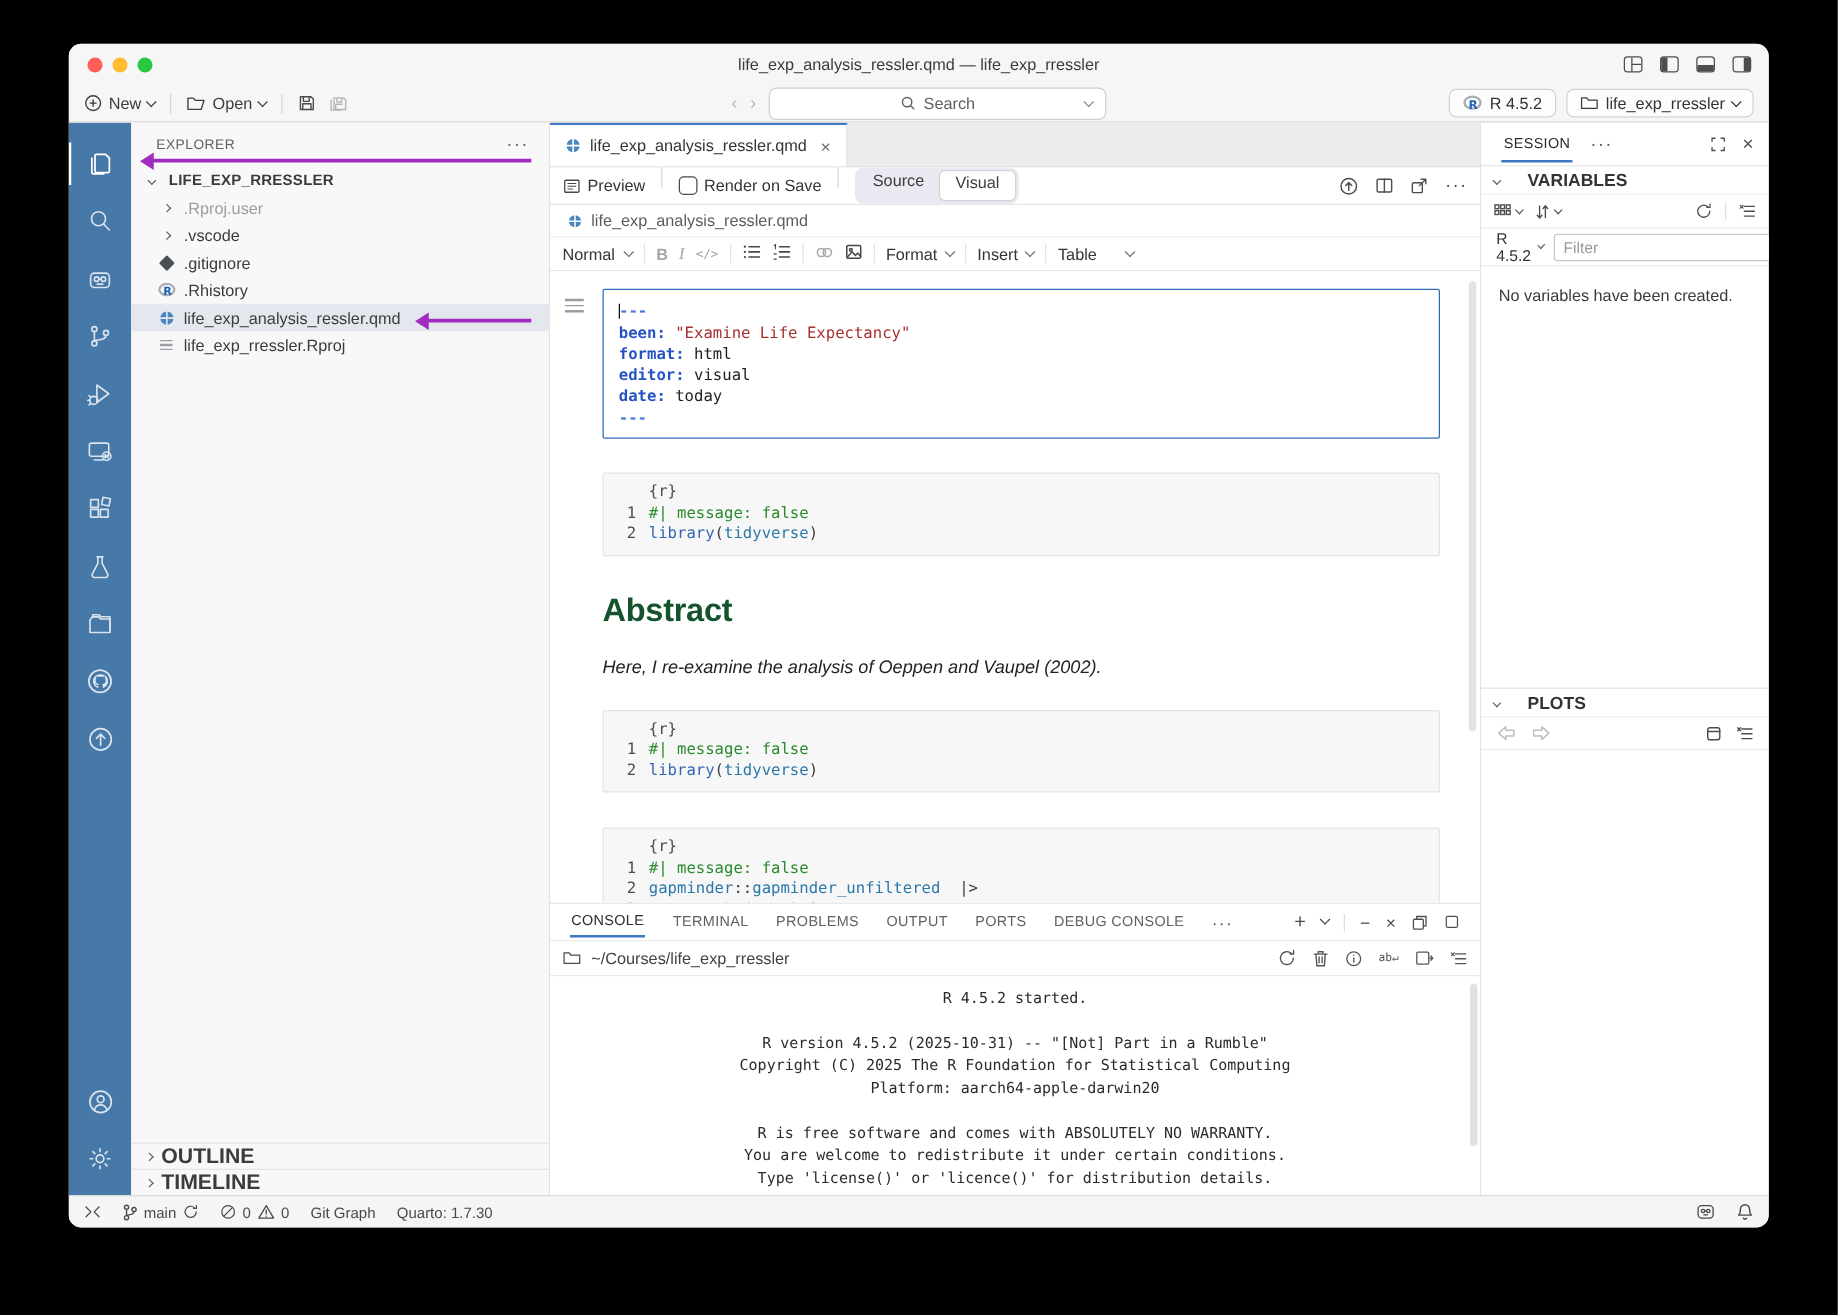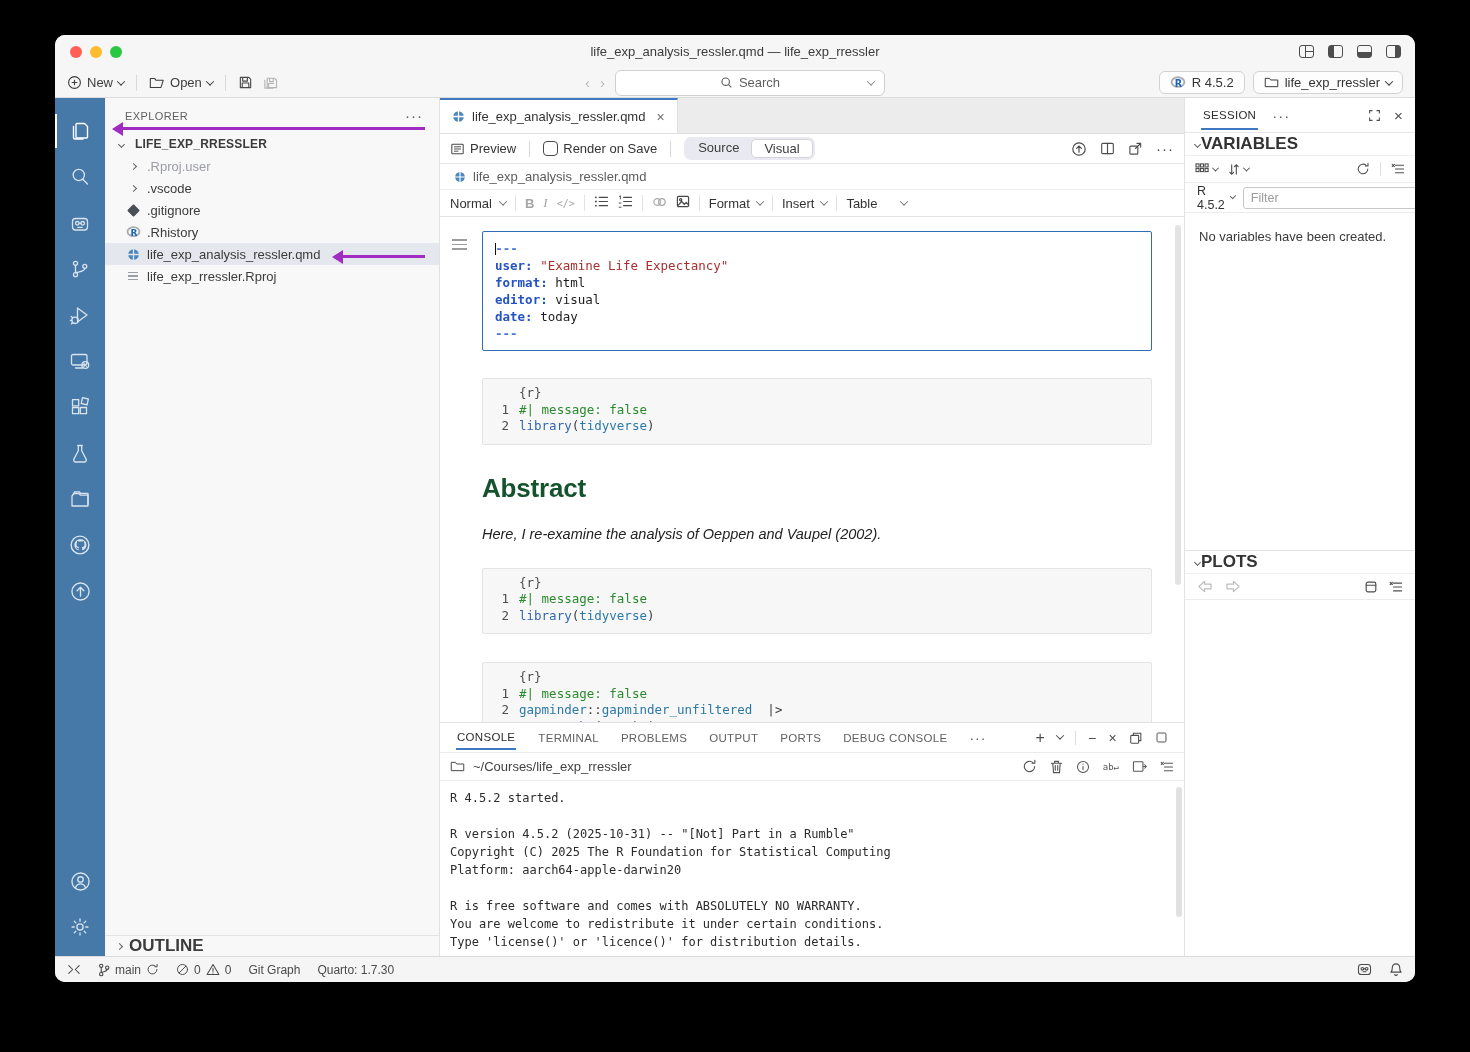--- a/index.html
+++ b/index.html
@@ -65,21 +65,21 @@
   .rproj-ic { display:flex; flex-direction:column; gap:2px; }
   .rproj-ic i { width:10px; height:1.5px; background:#9aa0a6; }
   .side-bottom { margin-top:auto; font-size:17px; font-weight:700; color:#3b3b3b; }
   .side-sec { height:21px; border-top:1px solid #e4e4e4; display:flex; align-items:center; gap:7px; padding-left:12px; }
 
   
   .editorcol { flex:1; display:flex; flex-direction:column; min-width:0; border-right:1px solid #e2e2e2; }
   .tabbar { height:36px; background:#ececec; display:flex; border-bottom:1px solid #e0e0e0; flex:0 0 auto; }
   .tab { background:#fff; border-top:2px solid #3e78c2; border-right:1px solid #e0e0e0; display:flex; align-items:center; gap:7px; padding:0 12px; font-size:13px; color:#333; }
   .tab .close { color:#6f6f6f; font-size:14px; margin-left:4px; }
-  .qtoolbar { height:30px; background:#fff; border-bottom:1px solid #e6e6e6; display:flex; align-items:center; padding:0 10px; gap:10px; font-size:13px; color:#333; flex:0 0 auto; }
+  .qtoolbar { height:30px; background:#fff; border-bottom:1px solid #e6e6e6; display:flex; padding:0 10px; gap:10px; font-size:13px; color:#333; flex:0 0 auto; }
   .toggle { background:#e9e9f1; border-radius:7px; display:flex; padding:2px; font-size:13px; }
   .toggle .seg { padding:1px 12px; border-radius:5px; color:#3c3c3c; }
   .toggle .seg.on { background:#fff; border:1px solid #d4d4d8; }
   .qt-right { margin-left:auto; display:flex; align-items:center; gap:13px; color:#4d4d4d; }
   .qt-right svg { stroke:#4d4d4d; fill:none; stroke-width:1.2; stroke-linecap:round; }
   .breadcrumb { height:25px; display:flex; align-items:center; gap:7px; padding:0 14px; font-size:13px; color:#5c5c5c; background:#fff; flex:0 0 auto; }
   .formatbar { height:28px; border-top:1px solid #ededed; border-bottom:1px solid #e3e3e3; display:flex; align-items:center; gap:9px; padding:0 10px; font-size:13px; color:#333; background:#fff; flex:0 0 auto; }
   .fb-sep { width:1px; height:16px; background:#e2e2e2; }
   .fb-dis { color:#a5a5a5; }
   .fb-ic svg { stroke:#474747; fill:none; stroke-width:1.3; stroke-linecap:round; }
@@ -110,31 +110,31 @@
 
   
   .panel { height:234px; border-top:1px solid #e2e2e2; display:flex; flex-direction:column; background:#fff; flex:0 0 auto; }
   .ptabs { height:29px; display:flex; align-items:center; gap:22px; padding:0 16px; font-size:11.5px; color:#616161; letter-spacing:.3px; flex:0 0 auto; }
   .ptab.active { color:#2c2c2c; border-bottom:2px solid #3e78c2; padding:6px 1px 5px; }
   .ptabs-right { margin-left:auto; display:flex; align-items:center; gap:12px; color:#4d4d4d; font-size:14px; }
   .ptabs-right .vsep { width:1px; height:14px; background:#dcdcdc; }
   .cwd { height:29px; border-top:1px solid #ececec; border-bottom:1px solid #ececec; display:flex; align-items:center; gap:8px; padding:0 10px; font-size:13px; color:#424242; flex:0 0 auto; }
   .cwd-right { margin-left:auto; display:flex; align-items:center; gap:13px; color:#555; }
   .cwd-right svg { stroke:#555; fill:none; stroke-width:1.2; stroke-linecap:round; }
-  .console-body { flex:1; position:relative; overflow:hidden; }
+  .console-body { flex:1; position:relative; overflow:hidden;text-align:center; }
   .console-body pre { font-family:"DejaVu Sans Mono", monospace; font-size:12px; line-height:18px; color:#2b2b2b; padding:8px 10px; white-space:pre; }
   .console-scroll { position:absolute; right:2px; top:6px; width:6px; height:130px; background:#d9d9d9; border-radius:3px; opacity:.8; }
 
   
   .rightbar { width:230px; background:#fff; display:flex; flex-direction:column; flex:0 0 auto; }
   .rb-head { height:35px; border-bottom:1px solid #e6e6e6; display:flex; align-items:center; padding:0 12px 0 16px; font-size:11.5px; color:#4a4a4a; letter-spacing:.3px; }
   .rb-tab { color:#2c2c2c; border-bottom:2px solid #3e78c2; padding:9px 2px 7px; }
   .rb-head .dots { margin-left:14px; }
   .rb-head-right { margin-left:auto; display:flex; gap:13px; align-items:center; color:#4d4d4d; }
-  .sec-title { height:22px; display:flex; align-items:center; gap:1px; padding-left:10px; font-size:17px; font-weight:700; color:#333; }
+  .sec-title { height:22px; display:flex; align-items:center; gap:22px; padding-left:10px; font-size:14px; font-weight:700; color:#333; }
   .var-toolbar { height:28px; border-top:1px solid #efefef; border-bottom:1px solid #ececec; display:flex; align-items:center; gap:10px; padding:0 10px; color:#4d4d4d; }
   .var-toolbar svg { stroke:#4d4d4d; fill:none; stroke-width:1.2; stroke-linecap:round; }
   .vt-right { margin-left:auto; display:flex; gap:10px; align-items:center; }
   .vt-sep { width:1px; height:14px; background:#e0e0e0; }
   .filter-row { height:30px; border-bottom:1px solid #ececec; display:flex; align-items:center; gap:8px; padding:0 10px 0 12px; font-size:12.5px; color:#333; }
   .filter-input { flex:1; height:22px; border:1px solid #c8c8c8; border-radius:3px; font-size:12.5px; padding:0 7px; color:#333; outline:none; font-family:"Liberation Sans",sans-serif; }
   .filter-input::placeholder { color:#9b9b9b; }
   .var-empty { padding:16px 0 0 14px; font-size:13px; color:#3a3a3a; }
   .var-body { flex:1; }
   .plots-sec { border-top:1px solid #e2e2e2; }
@@ -386,20 +386,24 @@
                   <i></i>
                 </span>
               </span>
           <span>life_exp_rressler.Rproj</span>
         </div>
       </div>
       <div class="side-bottom">
         <div class="side-sec">
           <span class="chev-s right"></span>
           <span>OUTLINE</span>
+        </div>
+        <div class="side-sec">
+          <span class="chev-s right"></span>
+          <span>TIMELINE</span>
         </div>
       </div>
     </div>
 
     <div class="editorcol">
       <div class="tabbar">
         <div class="tab">
           <svg width="13" height="13" viewBox="0 0 16 16">
                 <circle cx="8" cy="8" r="6.5" fill="#4a86c0"></circle>
                 <path d="M8 1v14M1 8h14" stroke="#fff" stroke-width="1.6"></path>
@@ -501,21 +505,21 @@
 
       <div class="content">
         <div class="doc">
           <div class="drag-handle">
                 <i></i>
                 <i></i>
                 <i></i>
               </div>
 
           <div class="yaml mono"><span class="caret"></span><span class="y-fence">---</span>
-<span class="y-key">user:</span><span class="y-str"> "Examine Life Expectancy"</span>
+<span class="y-key">been:</span><span class="y-str"> "Examine Life Expectancy"</span>
 <span class="y-key">format:</span><span class="y-val"> html</span>
 <span class="y-key">editor:</span><span class="y-val"> visual</span>
 <span class="y-key">date:</span><span class="y-val"> today</span>
 <span class="y-fence">---</span></div>
 
           <div class="cell mono"><span class="g"></span><span class="c-hdr">{r}</span>
 <span class="g">1</span><span class="c-com">#| message: false</span>
 <span class="g">2</span><span class="c-fn">library</span><span class="c-p">(</span><span class="c-id">tidyverse</span><span class="c-p">)</span></div>
 
           <h1>Abstract</h1>

